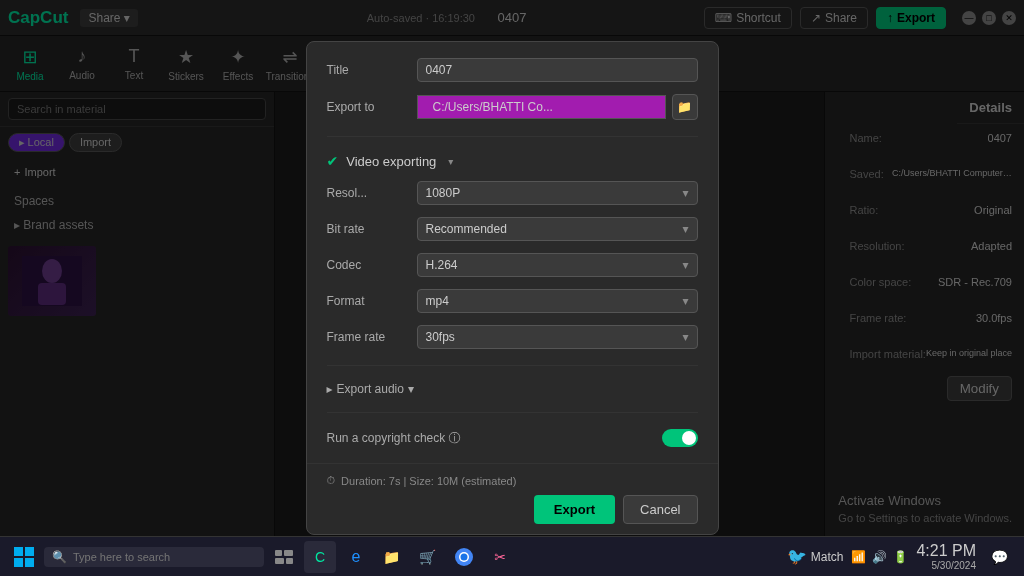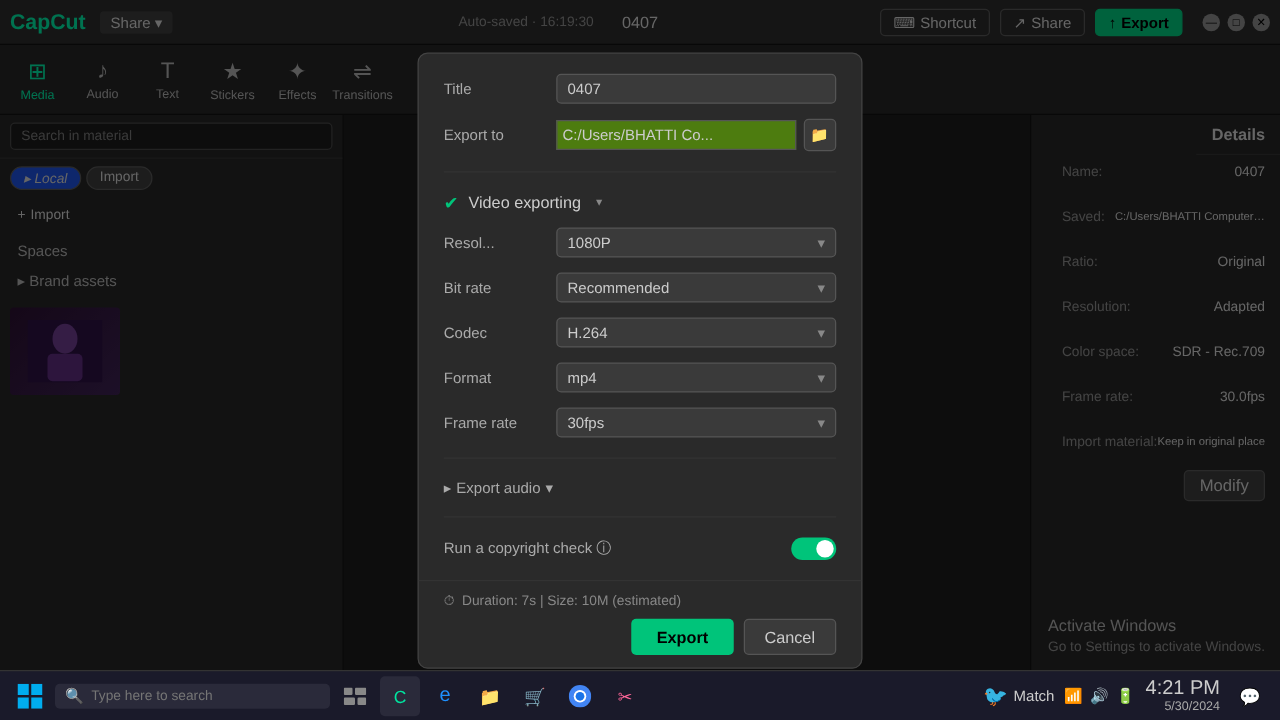--- a/index.html
+++ b/index.html
@@ -34,21 +34,21 @@
 
     
     #main { display: flex; height: calc(576px - 36px - 56px - 40px); }
 
     
     #left-panel { width: 275px; background: #252525; border-right: 1px solid #111; display: flex; flex-direction: column; }
     #left-top { padding: 6px 8px; border-bottom: 1px solid #333; }
     #search-box { width: 100%; background: #1a1a1a; border: 1px solid #444; border-radius: 4px; padding: 4px 8px; color: #ccc; font-size: 11px; }
     #left-nav { display: flex; gap: 4px; padding: 6px 8px; }
     .nav-chip { background: #3a3a3a; border: 1px solid #555; border-radius: 12px; padding: 2px 10px; cursor: pointer; font-size: 11px; color: #ccc; }
-    .nav-chip.active { background: #1d4ed8; font-style: italic; }
+    .nav-chip.active { background: #6d28d9; }
     #import-btn-area { padding: 4px 8px; }
     .import-btn { background: transparent; border: none; color: #ccc; cursor: pointer; font-size: 11px; display: flex; align-items: center; gap: 4px; padding: 4px 6px; border-radius: 3px; }
     #left-sections { padding: 4px 8px; display: flex; flex-direction: column; gap: 2px; }
     .section-item { padding: 4px 6px; cursor: pointer; color: #aaa; border-radius: 3px; font-size: 12px; }
     #media-grid { flex: 1; padding: 6px 8px; }
     .thumb-placeholder { width: 88px; height: 70px; background: linear-gradient(135deg, #2a1a2a, #1a2a3a); border-radius: 3px; display: inline-flex; align-items: center; justify-content: center; }
 
     
     #canvas-area { flex: 1; background: #1a1a1a; position: relative; display: flex; align-items: center; justify-content: center; }
     #canvas-preview { width: 230px; height: 200px; background: #222; position: relative; overflow: hidden; }
@@ -66,21 +66,21 @@
     #activate-title { color: #aaa; font-size: 13px; margin-bottom: 4px; }
 
     
     #modal-overlay {
       position: fixed; top: 0; left: 0; width: 1024px; height: 576px;
       background: rgba(0,0,0,0.5); display: flex; align-items: center; justify-content: center;
       z-index: 100;
     }
     #export-modal {
       background: #2a2a2a; border: 1px solid #444; border-radius: 8px;
-      width: 356px; min-height: 380px; padding: 0; position: relative;
+      width: 413px; min-height: 380px; padding: 0; position: relative;
       display: flex; flex-direction: column;
     }
     #modal-body { padding: 16px 20px; display: flex; flex-direction: column; gap: 12px; flex: 1; }
     .modal-row { display: flex; align-items: center; }
     .modal-label { width: 90px; color: #aaa; font-size: 12px; }
     .modal-input { flex: 1; background: #3a3a3a; border: 1px solid #555; border-radius: 4px; color: #ccc; padding: 4px 8px; font-size: 12px; }
     .modal-select { flex: 1; background: #3a3a3a; border: 1px solid #555; border-radius: 4px; color: #ccc; padding: 4px 8px; font-size: 12px; display: flex; align-items: center; justify-content: space-between; cursor: pointer; }
     .modal-select-arrow { color: #888; }
     .checkbox-section { display: flex; align-items: center; gap: 8px; }
     .checkbox-check { color: #00c47a; font-size: 14px; }
@@ -96,21 +96,21 @@
     .toggle-switch.on .toggle-knob { left: 20px; }
     #modal-footer { padding: 10px 20px; border-top: 1px solid #333; display: flex; flex-direction: column; gap: 8px; }
     .footer-info { color: #888; font-size: 11px; display: flex; align-items: center; gap: 6px; }
     .footer-btns { display: flex; justify-content: flex-end; gap: 8px; }
     .btn-export { background: #00c47a; color: #000; border: none; padding: 6px 20px; border-radius: 4px; cursor: pointer; font-weight: bold; font-size: 13px; }
     .btn-cancel { background: #3a3a3a; color: #ccc; border: 1px solid #555; padding: 6px 16px; border-radius: 4px; cursor: pointer; font-size: 13px; }
     .separator { height: 1px; background: #333; margin: 4px 0; }
 
     
     .path-row { display: flex; align-items: center; gap: 6px; }
-    .path-input { flex: 1; background: #4d7c0f; border: 1px solid #555; border-radius: 0; color: #ccc; padding: 4px 4px; font-size: 12px; }
+    .path-input { flex: 1; background: #a21caf; border: 1px solid #555; border-radius: 0; color: #ccc; padding: 4px 15px; font-size: 12px; }
     .folder-icon-btn { background: #3a3a3a; border: 1px solid #555; border-radius: 4px; width: 26px; height: 26px; display: flex; align-items: center; justify-content: center; cursor: pointer; color: #ccc; }
 
     
     #taskbar {
       position: fixed; bottom: 0; left: 0; width: 1024px; height: 40px;
       background: #1a1a2a; display: flex; align-items: center; padding: 0 8px; gap: 4px;
       border-top: 1px solid #333; z-index: 200;
     }
     #start-btn { width: 32px; height: 32px; display: flex; align-items: center; justify-content: center; cursor: pointer; }
     #search-bar { display: flex; align-items: center; background: #2a2a3a; border-radius: 4px; padding: 3px 8px; gap: 6px; width: 220px; }

